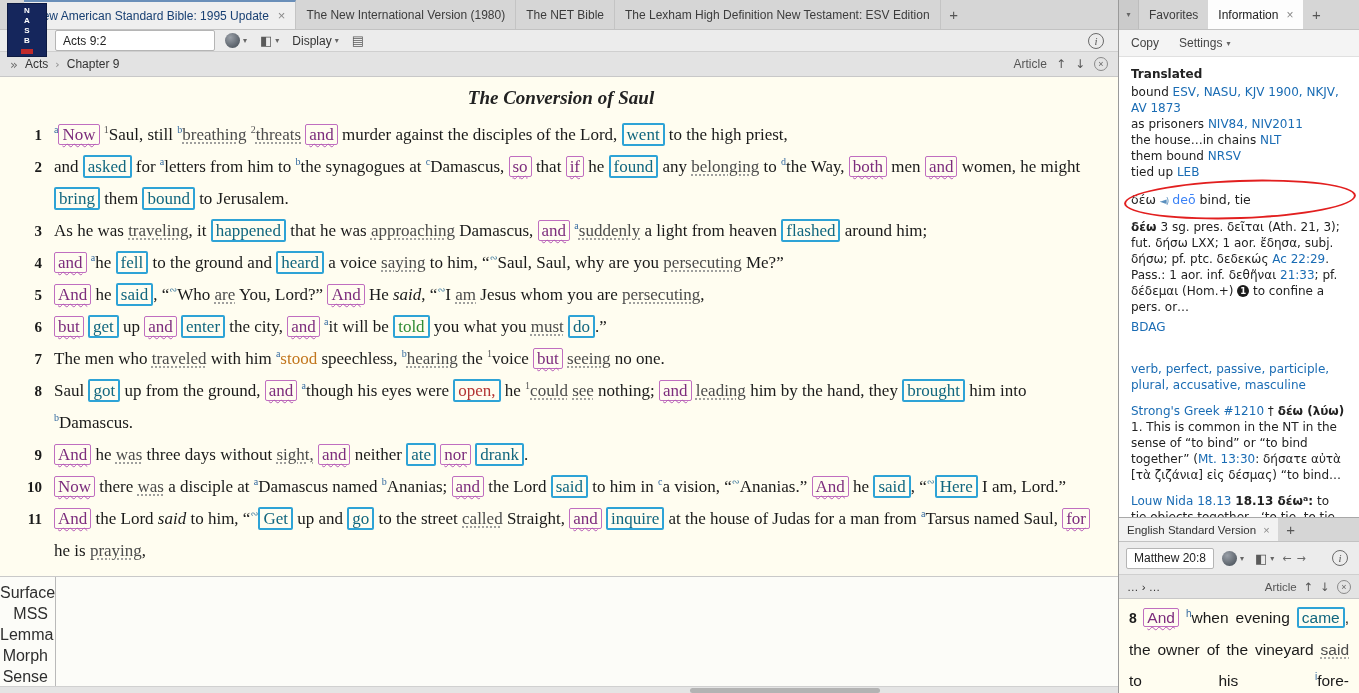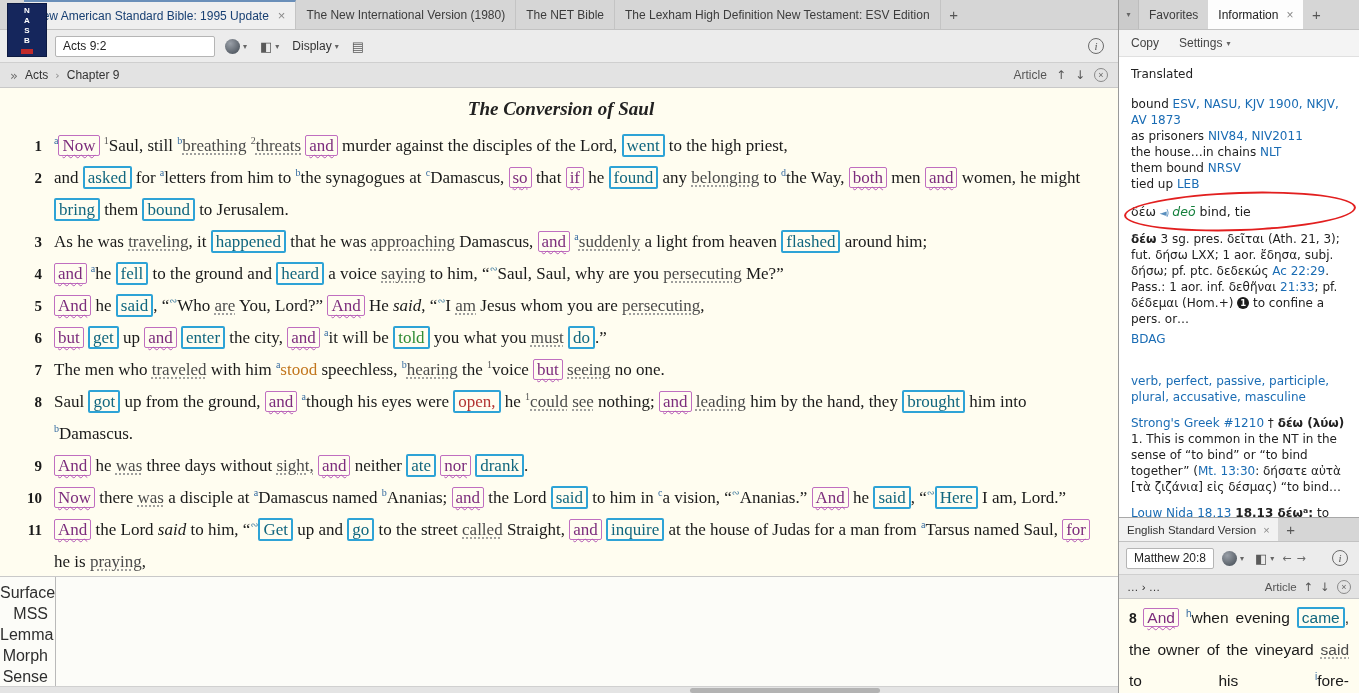--- a/index.html
+++ b/index.html
@@ -14,21 +14,21 @@
     display:flex;flex-direction:column;align-items:center;justify-content:center;border:1px solid #0d1a42}
   .logo .vtext{color:#fff;font-size:8px;font-weight:bold;writing-mode:vertical-rl;text-orientation:upright;letter-spacing:1px}
   .logo-dot{width:12px;height:5px;background:#c02a2a;margin-top:3px}
   .tabs{display:flex;margin-left:24px;flex:1;min-width:0}
   .tab{display:flex;align-items:center;padding:0 10px;font-size:12px;color:#3c3c3c;
     border-right:1px solid #c4c4c4;white-space:nowrap;overflow:hidden}
   .tab.active{background:#efefef;color:#173f72;border-top:2px solid #6a8fb9}
   .tab .x{margin-left:9px;color:#8a8a8a;font-size:13px}
   .addtab{width:26px;display:flex;align-items:center;justify-content:center;color:#555;font-size:15px}
 
-  .toolbar{height:33px;background:#ececec;display:flex;align-items:center;gap:7px;
+  .toolbar{height:22px;background:#ececec;display:flex;align-items:center;gap:7px;
     padding-left:55px;border-bottom:1px solid #cfcfcf}
   .ref-input{width:160px;height:21px;background:#fff;border:1px solid #b5b5b5;border-radius:2px;
     font-size:12px;padding:0 7px;color:#222;outline:none;font-family:"Liberation Sans",sans-serif}
   .icon-btn{display:flex;align-items:center;gap:3px;color:#555;padding:0 3px;font-size:12px}
   .globe{width:15px;height:15px;border-radius:50%;background:radial-gradient(circle at 35% 30%,#9aa0a8,#3f4750)}
   .caret{font-size:8px;color:#666}
   .glyph{font-family:"DejaVu Sans",sans-serif}
   .cols-icon{font-size:13px;color:#5a5a5a}
   .page-icon{font-size:13px;color:#5a5a5a}
   .display-label{font-size:12px;color:#333}
@@ -76,26 +76,26 @@
   .stub{width:20px;background:#cbcbcb;border-right:1px solid #bdbdbd;display:flex;align-items:center;justify-content:center}
   .side-tab{display:flex;align-items:center;padding:0 10px;font-size:12px;color:#3c3c3c;white-space:nowrap}
   .side-tab.active{background:#fdfdfd;color:#222}
   .side-tab .x{margin-left:8px;color:#8a8a8a;font-size:12px}
   .menubar{height:27px;background:#f4f4f4;border-bottom:1px solid #e0e0e0;display:flex;align-items:center;
     padding:0 12px;gap:20px;font-size:12px;color:#444}
   .menu-item{display:flex;align-items:center;gap:4px}
 
   .info-content{flex:1;overflow:hidden;padding:9px 12px;font-size:12px;line-height:16px;color:#222;
     font-family:"DejaVu Sans",sans-serif}
-  .info-h{font-weight:normal;margin-bottom:14px}
+  .info-h{font-weight:bold;margin-bottom:2px}
   .lnk{color:#1a6cb4}
   .trans-line{line-height:16px}
   .pron-wrap{position:relative;margin:12px 0 10px}
   .pron{font-size:12.5px}
-  .translit{font-style:italic;color:#15803d}
+  .translit{color:#3b82f6}
   .spk{color:#5a8fbe;font-size:9px;letter-spacing:-1px}
   .ellipse{position:absolute;left:-7px;top:-12px;width:232px;height:39px;border:2px solid #e21f1f;
     border-radius:50%;transform:rotate(-2deg);pointer-events:none}
   .para{margin-bottom:10px}
   .badge{display:inline-block;width:12px;height:12px;line-height:12px;border-radius:50%;background:#1c1c1c;
     color:#fff;font-size:8.5px;text-align:center;vertical-align:1px;font-weight:bold}
   .bld{font-weight:bold}
   .source-line{text-align:left;margin:-6px 0 26px}
   .morph{margin-bottom:10px;color:#1a6cb4}
 

